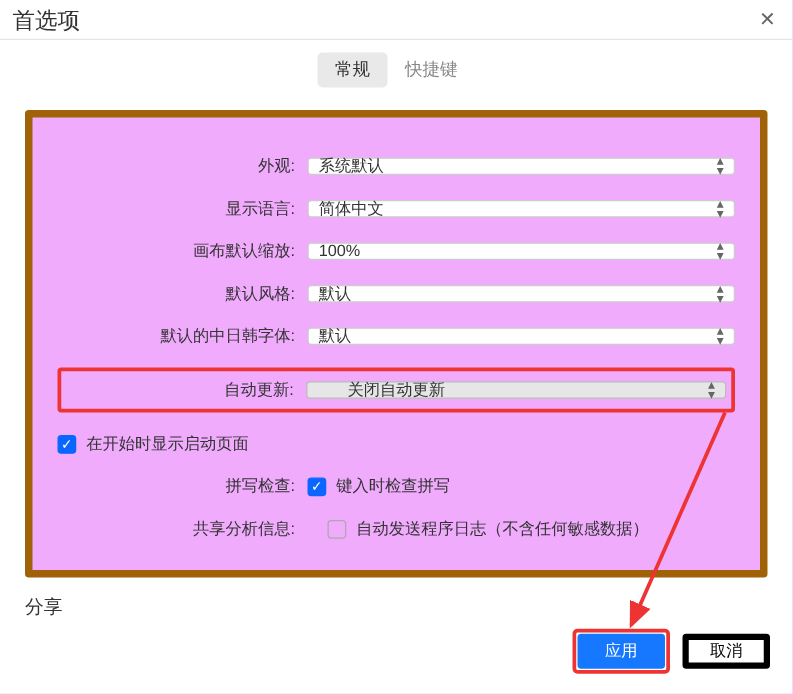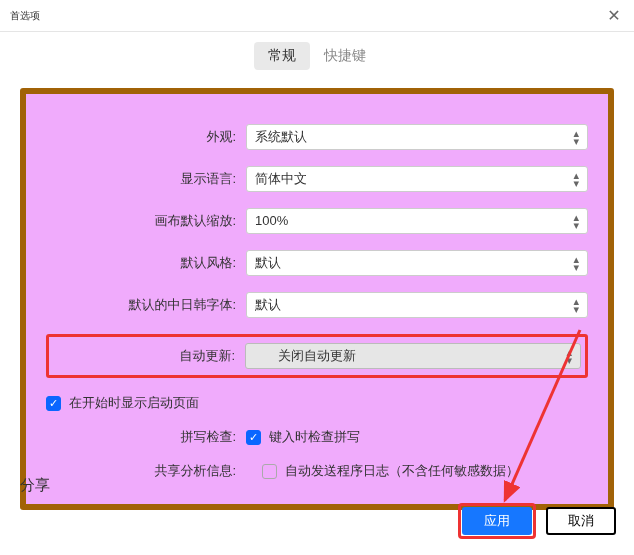--- a/index.html
+++ b/index.html
@@ -14,21 +14,21 @@
       overflow: hidden;
     }
     .titlebar {
       display: flex;
       justify-content: space-between;
       align-items: center;
       padding: 6px 10px;
       border-bottom: 1px solid #e5e5e5;
       height: 32px;
     }
-    .titlebar .title { font-size: 10px; }
+    .titlebar .title { font-size: 18px; }
     .close-btn {
       font-size: 16px;
       color: #666;
       cursor: pointer;
       width: 20px;
       text-align: center;
     }
     .tabs {
       display: flex;
       justify-content: center;
@@ -61,21 +61,21 @@
     .form-label {
       width: 200px;
       text-align: right;
       padding-right: 10px;
       font-size: 13px;
       color: #333;
       flex-shrink: 0;
     }
     .select {
       flex: 1;
-      height: 26px;
+      height: 14px;
       line-height: 24px;
       border: 1px solid #ccc;
       border-radius: 3px;
       background: #fff;
       padding: 0 8px;
       position: relative;
       cursor: pointer;
       display: flex;
       align-items: center;
       justify-content: space-between;
@@ -132,21 +132,21 @@
       position: absolute;
       right: 18px;
       bottom: 16px;
       display: flex;
       gap: 10px;
       align-items: center;
     }
     .btn {
       min-width: 70px;
       height: 28px;
-      border: 2px solid #000000;
+      border: 5px solid #000000;
       background: #fff;
       border-radius: 3px;
       font-size: 13px;
       cursor: pointer;
       display: inline-flex;
       align-items: center;
       justify-content: center;
     }
     .btn.primary {
       background: #1677ff;

